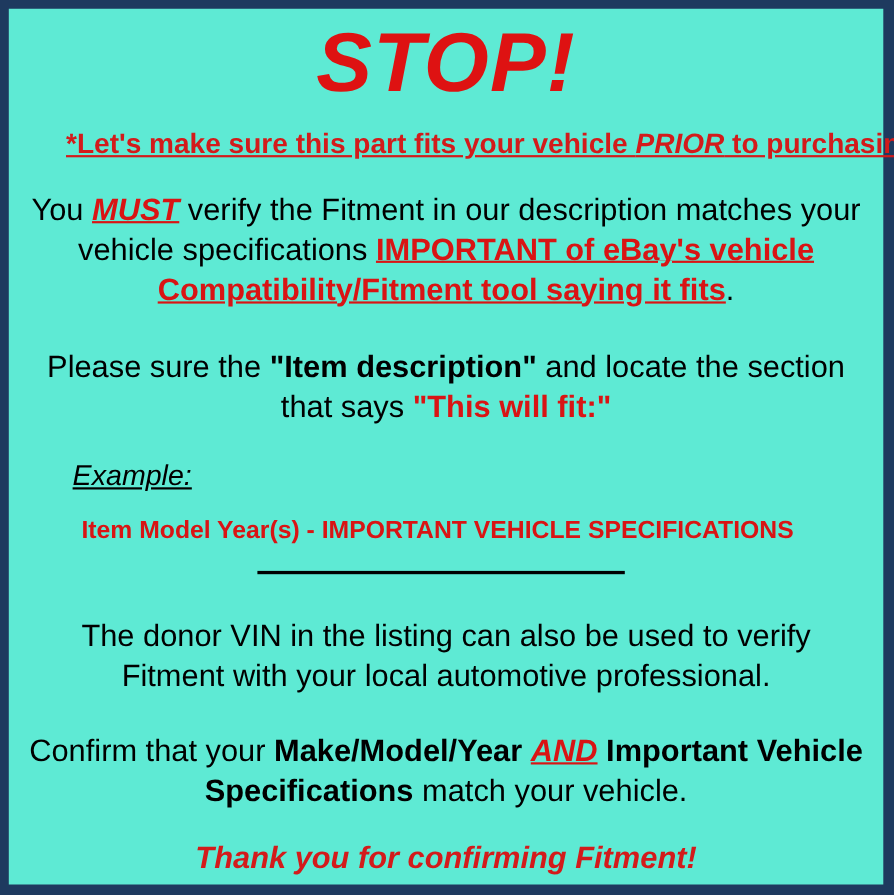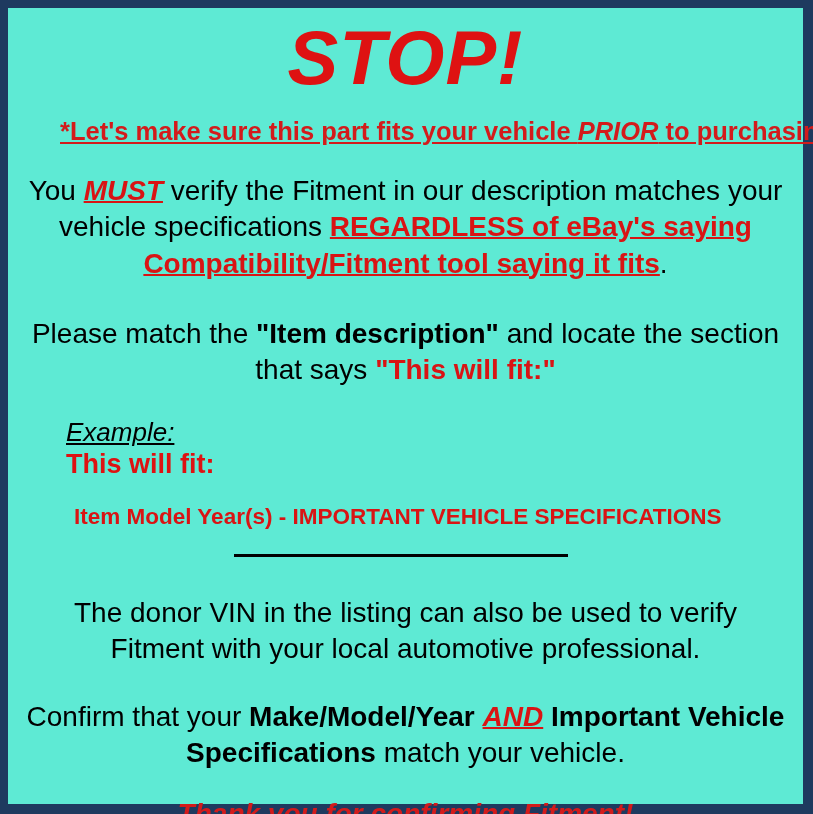--- a/index.html
+++ b/index.html
@@ -150,30 +150,29 @@
 
     <div class="stop-title">STOP!</div>
 
     <div class="tagline">
       <span class="u">
         <span>*Let's make sure this part fits your vehicle </span><i>PRIOR</i><span> to purchasing*</span>
       </span>
     </div>
 
     <div class="para p-must">
-      <span>You </span><span class="biu-red">MUST</span><span> verify the Fitment in our description matches your vehicle specifications </span><span class="bu-red">REGARDLESS of eBay's saying Compatibility/Fitment tool saying it fits</span><span>.</span>
+      <span>You </span><span class="biu-red">MUST</span><span> verify the Fitment in our description matches your vehicle specifications </span><span class="bu-red">IMPORTANT of eBay's vehicle Compatibility/Fitment tool saying it fits</span><span>.</span>
     </div>
 
     <div class="para p-please">
-      <span>Please match the </span><span class="b">"Item description"</span><span> and locate the section that says </span><span class="b red">"This will fit:"</span>
+      <span>Please sure the </span><span class="b">"Item description"</span><span> and locate the section that says </span><span class="b red">"This will fit:"</span>
     </div>
 
     <div class="example-block">
       <div class="example-label">Example:</div>
-      <div class="example-fit">This will fit:</div>
       <div class="example-spec">Item Model Year(s) - IMPORTANT VEHICLE SPECIFICATIONS</div>
     </div>
 
     <div class="divider-wrap">
       <div class="divider"></div>
     </div>
 
     <div class="para p-vin">The donor VIN in the listing can also be used to verify Fitment with your local automotive professional.</div>
 
     <div class="para p-confirm">

